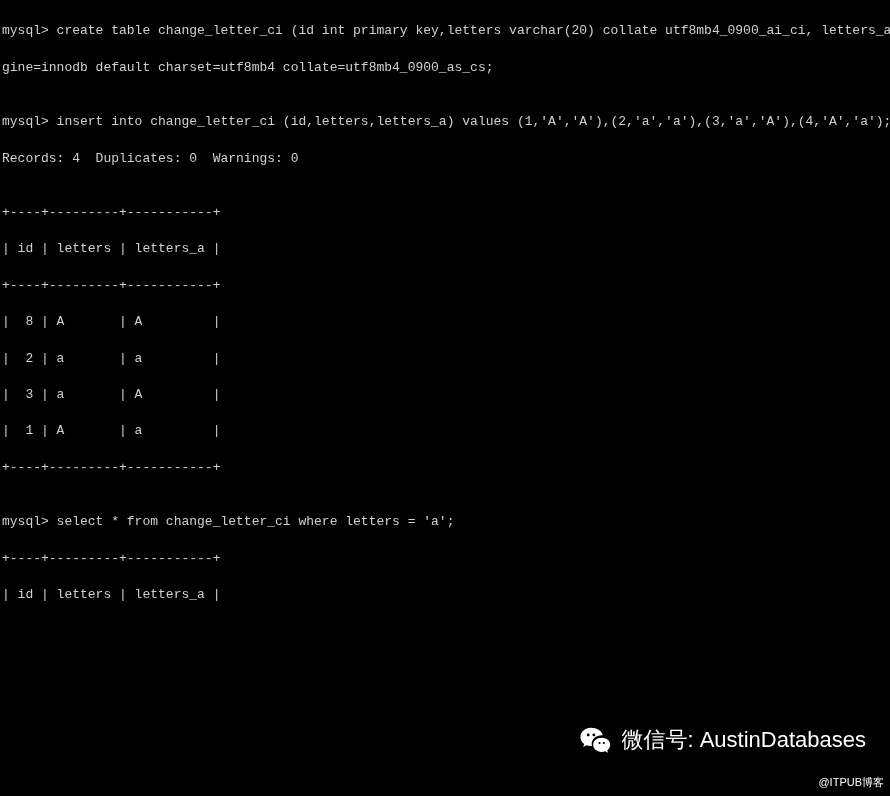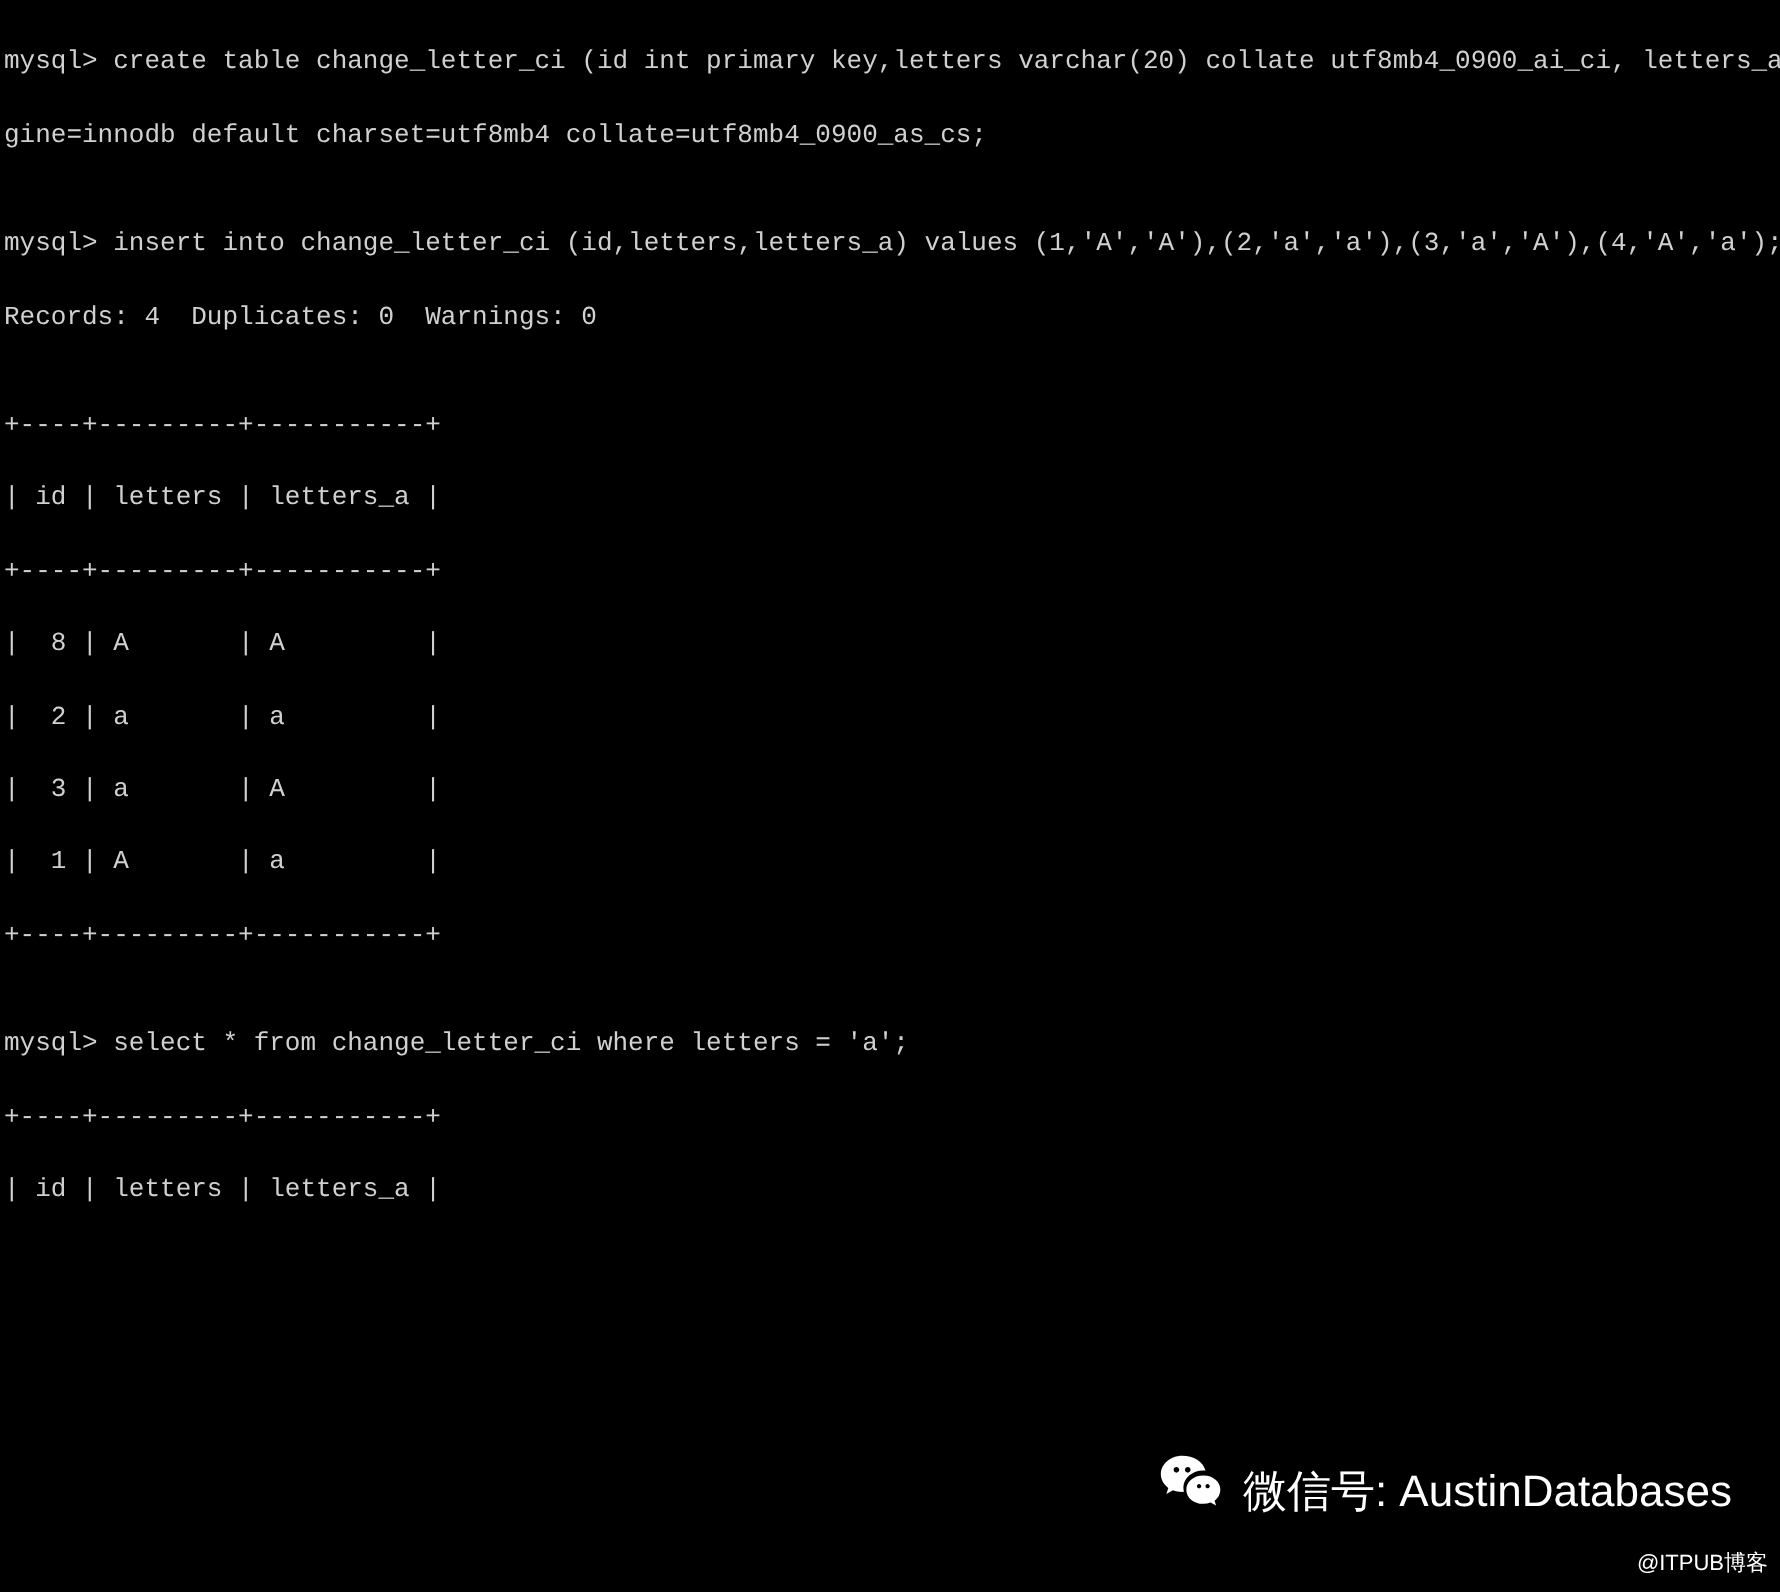--- a/index.html
+++ b/index.html
@@ -27,21 +27,21 @@
       white-space: pre;
     }
     .watermark {
       position: absolute;
       right: 24px;
       bottom: 28px;
       color: #fff;
       font-family: Arial, sans-serif;
       font-size: 22px;
       display: flex;
-      align-items: center;
+      align-items: flex-start;
       gap: 8px;
     }
     .wechat-icon svg {
       width: 34px;
       height: 34px;
       fill: #fff;
     }
     .credit {
       position: absolute;
       right: 6px;

